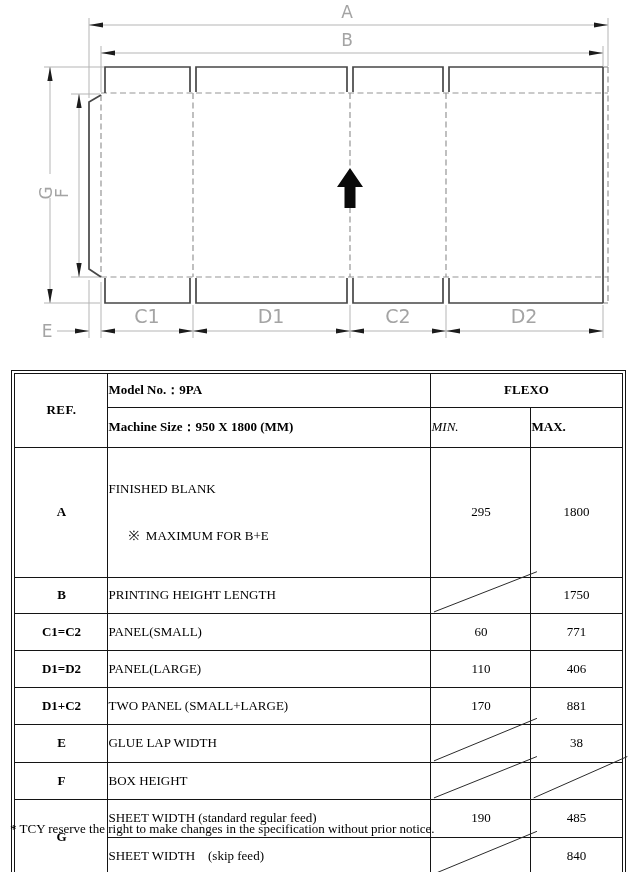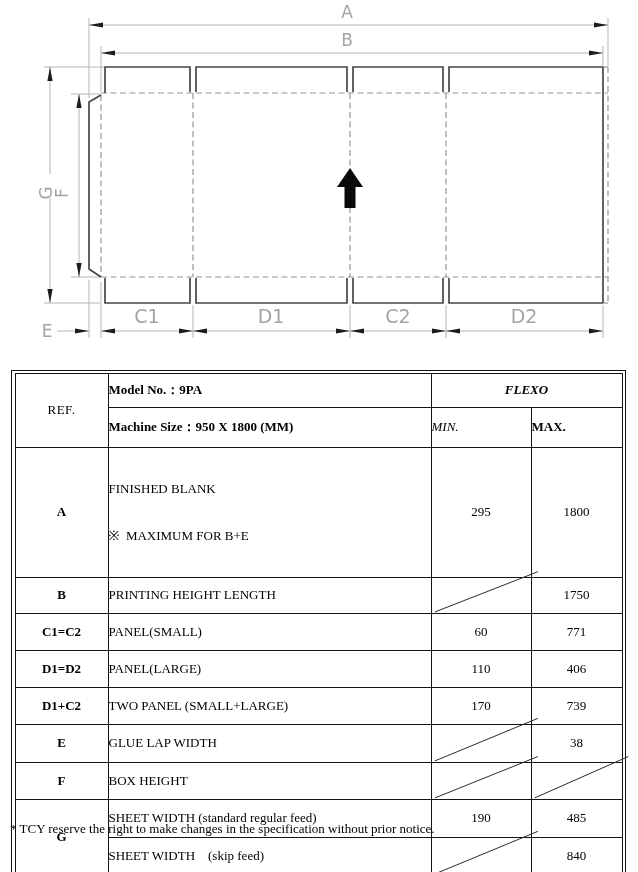--- a/index.html
+++ b/index.html
@@ -9,31 +9,31 @@
   
   .diagram { position:absolute; left:0; top:0; }
   .dimtext { font-family:"DejaVu Sans", sans-serif; fill:#a4a4a4; }
 
   
   .table-wrap { position:absolute; left:11px; top:370px; width:613px;
                 border:1.5px solid #141414; background:#fff; }
   table.spec { border-collapse:collapse; table-layout:fixed; width:607px; margin:2px auto; }
   table.spec td { border:1px solid #141414; padding:0 0 0 0; vertical-align:middle;
                   font-size:13px; line-height:1.25; overflow:visible; }
-  td.refhead { text-align:center; font-weight:normal; letter-spacing:0.5px; }
+  td.refhead { text-align:center; font-weight:bold; letter-spacing:0.5px; }
   td.ref  { text-align:center; font-weight:bold; }
   td.desc { text-align:left; padding-left:6px; white-space:pre; }
   td.hdr  { text-align:left; font-weight:bold; padding-left:6px; }
-  td.flexo{ text-align:center; font-weight:bold; font-style:italic; }
+  td.flexo{ text-align:center; font-weight:bold; }
   td.minh { text-align:left; font-weight:normal; font-style:italic; }
   td.maxh { text-align:left; font-weight:bold; }
   td.val  { text-align:center; position:relative; }
   td.slash svg { position:absolute; left:0; top:0; width:100%; height:100%; overflow:visible; }
   td.slash line { stroke:#2b2b2b; stroke-width:1; vector-effect:non-scaling-stroke; }
-  td.desc .l2 { margin-top:-1px; }
+  td.desc .l2 { margin-top:-1px;margin-left:20px; }
 
   
   .notes { position:absolute; left:10px; top:819px; font-size:13px; line-height:1.6; }
 </style>
 </head>
 <body>
 
 <div class="page">
 
   <svg class="diagram" width="638" height="362" viewBox="0 0 638 362">
@@ -181,21 +181,21 @@
       <td class="ref">D1=D2</td>
       <td class="desc">PANEL(LARGE)</td>
       <td class="val"><span>110</span></td>
       <td class="val"><span>406</span></td>
     </tr>
 
     <tr style="height:37px">
       <td class="ref">D1+C2</td>
       <td class="desc">TWO PANEL (SMALL+LARGE)</td>
       <td class="val"><span>170</span></td>
-      <td class="val"><span>739</span></td>
+      <td class="val"><span>881</span></td>
     </tr>
 
     <tr style="height:38px">
       <td class="ref">E</td>
       <td class="desc">GLUE LAP WIDTH</td>
       <td class="val slash">
               <svg viewBox="0 0 100 100" preserveAspectRatio="none">
                 <line x1="3" y1="97" x2="107" y2="-18"></line>
               </svg>
             </td>

